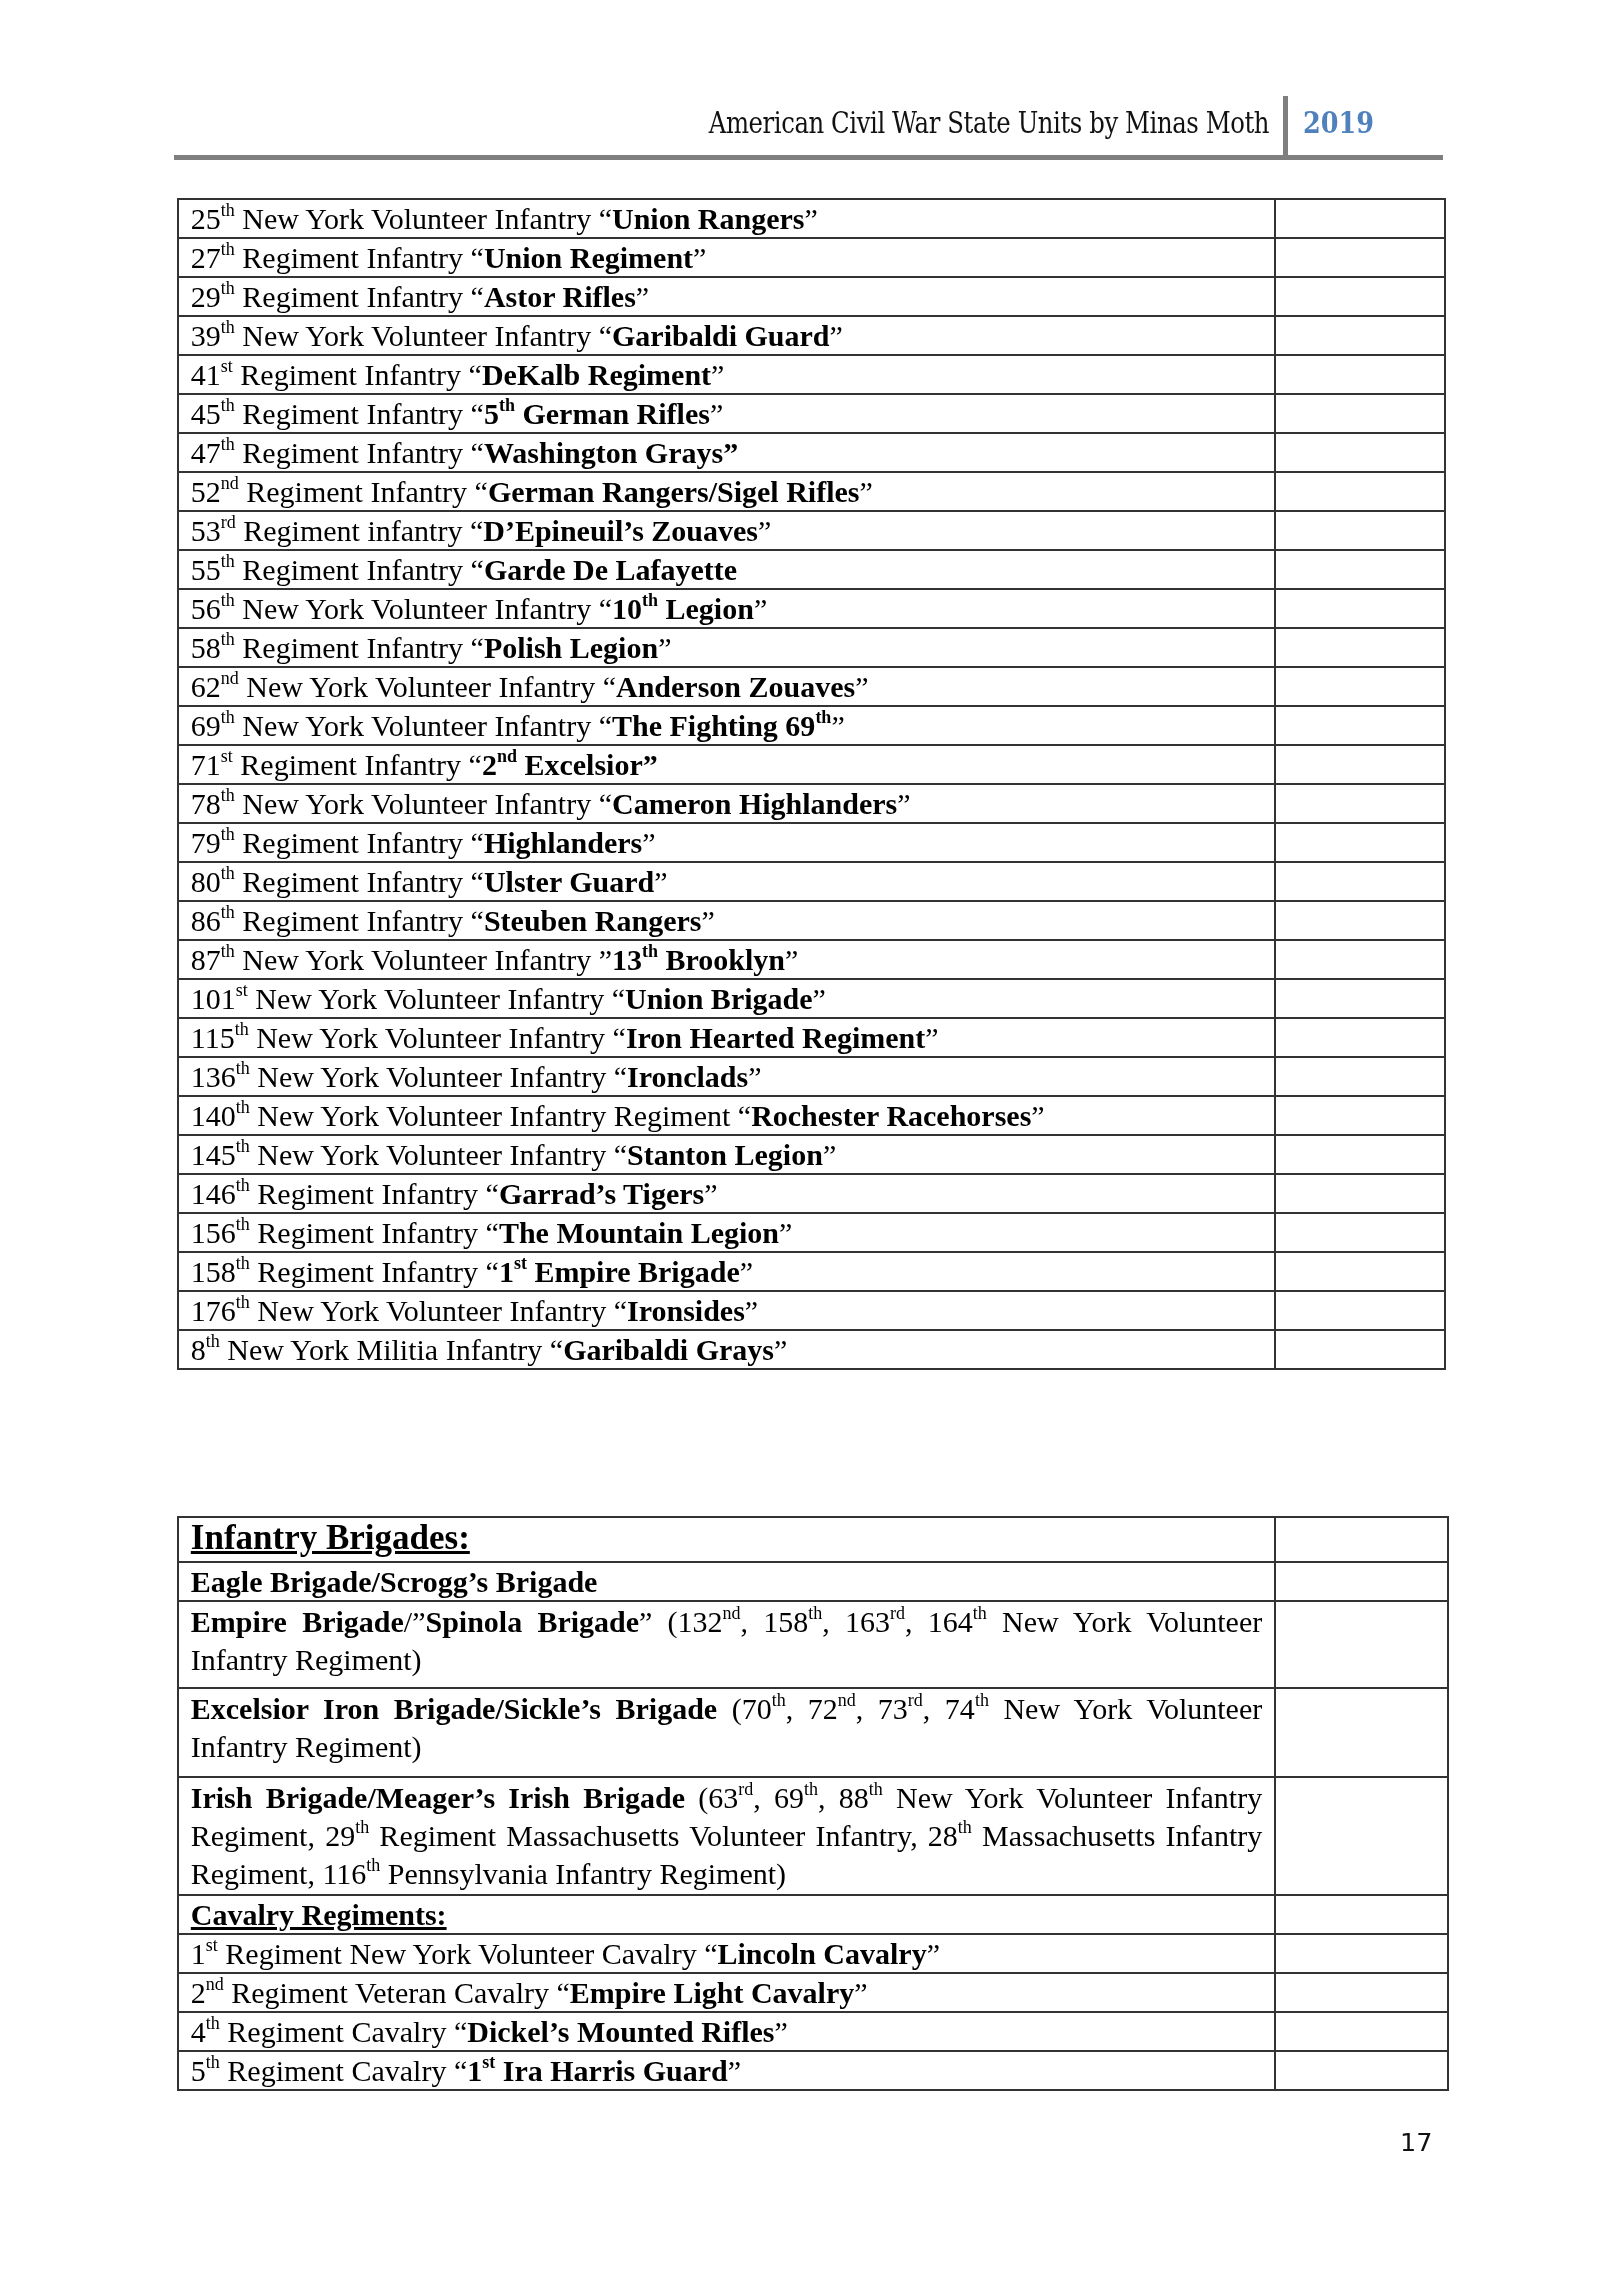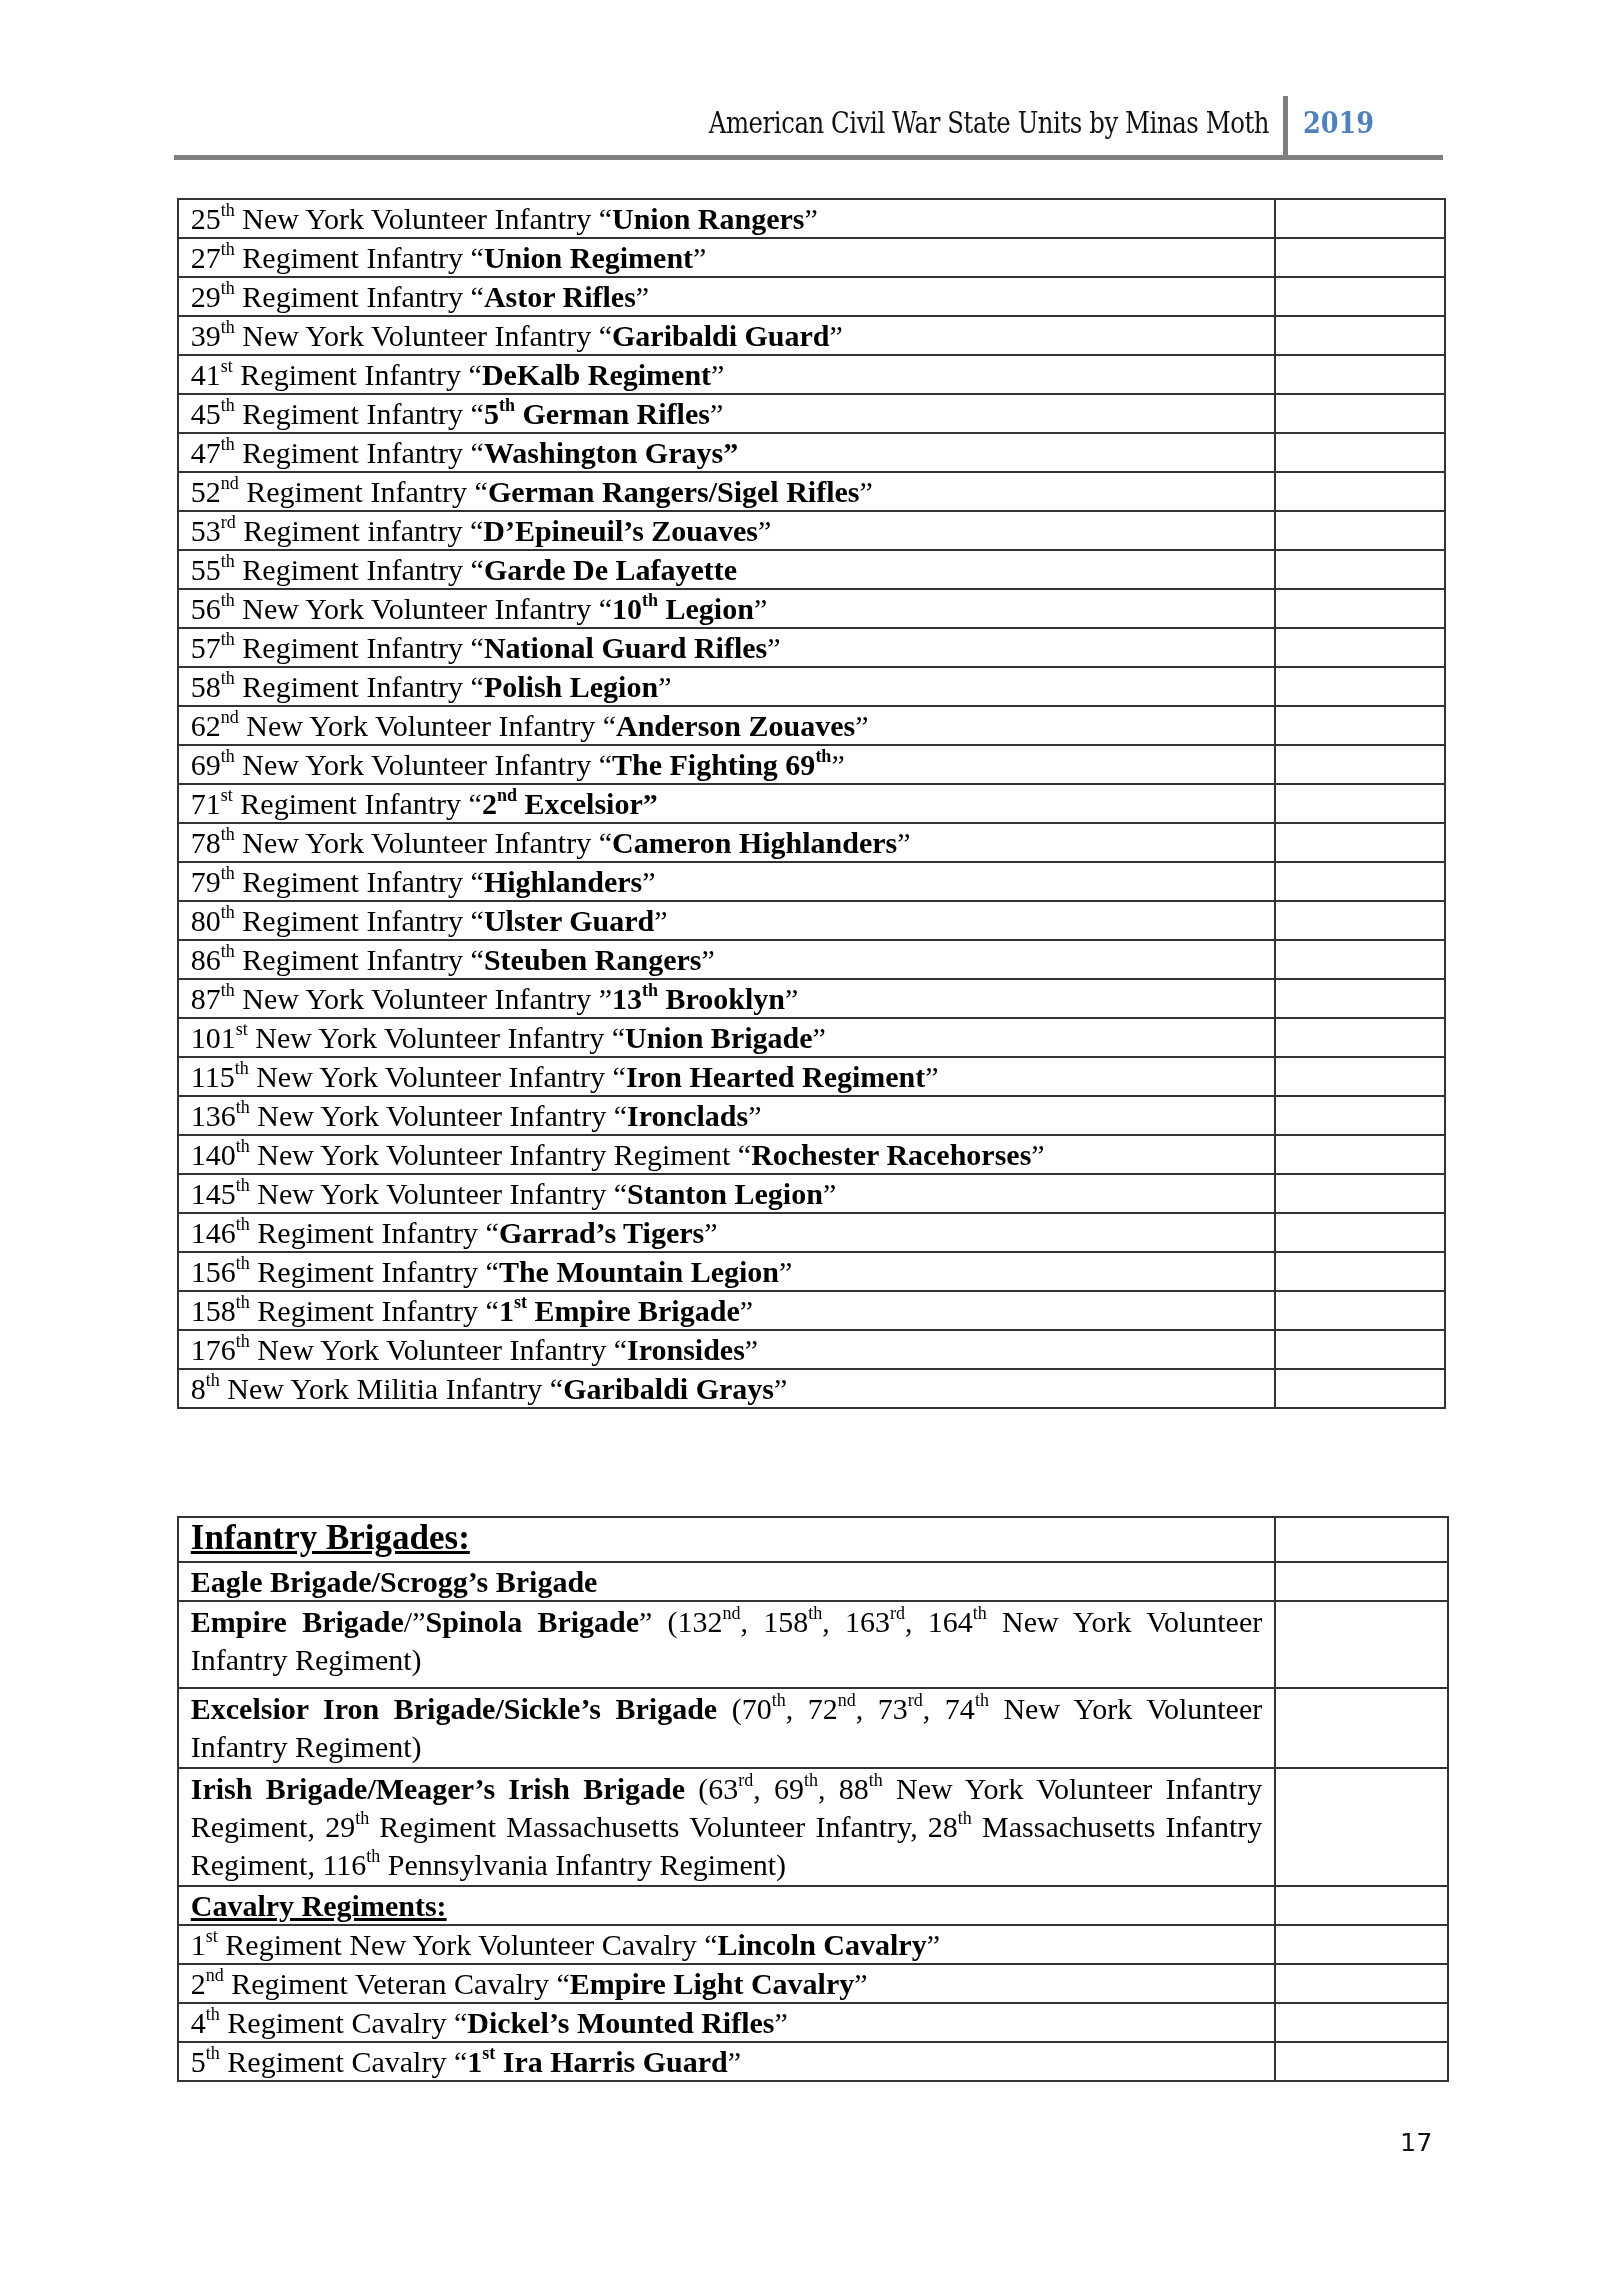--- a/index.html
+++ b/index.html
@@ -77,24 +77,20 @@
       </tr>
       <tr class="single">
         <td class="name"><span>55</span><sup>th</sup> <span>Regiment Infantry</span> <span>“</span><b><span>Garde De Lafayette</span></b><span></span></td>
         <td class="check"></td>
       </tr>
       <tr class="single">
         <td class="name"><span>56</span><sup>th</sup> <span>New York Volunteer Infantry</span> <span>“</span><b><span>10</span><sup>th</sup><span> Legion</span></b><span>”</span></td>
         <td class="check"></td>
       </tr>
       <tr class="single">
-        <td class="name"><span>57</span><sup>th</sup> <span>Regiment Infantry</span> <span>“</span><b><span>National Guard Rifles</span></b><span>”</span></td>
-        <td class="check"></td>
-      </tr>
-      <tr class="single">
         <td class="name"><span>58</span><sup>th</sup> <span>Regiment Infantry</span> <span>“</span><b><span>Polish Legion</span></b><span>”</span></td>
         <td class="check"></td>
       </tr>
       <tr class="single">
         <td class="name"><span>62</span><sup>nd</sup> <span>New York Volunteer Infantry</span> <span>“</span><b><span>Anderson Zouaves</span></b><span>”</span></td>
         <td class="check"></td>
       </tr>
       <tr class="single">
         <td class="name"><span>69</span><sup>th</sup> <span>New York Volunteer Infantry</span> <span>“</span><b><span>The Fighting 69</span><sup>th</sup></b><span>”</span></td>
         <td class="check"></td>
@@ -180,21 +176,21 @@
     </tr>
   <tr>
         <td class="name justify" style="padding-top: 1px; padding-bottom: 1px; line-height: 35px;"><b>Eagle Brigade/Scrogg’s Brigade</b></td>
         <td class="check"></td>
       </tr>
       <tr>
         <td class="name justify" style="padding-top: 1px; padding-bottom: 8px; line-height: 38px; margin-left: 48px;"><b>Empire Brigade</b><span>/”</span><b>Spinola Brigade</b><span>” (132</span><sup>nd</sup><span>, 158</span><sup>th</sup><span>, 163</span><sup>rd</sup><span>, 164</span><sup>th</sup><span> New York Volunteer Infantry Regiment)</span></td>
         <td class="check"></td>
       </tr>
       <tr>
-        <td class="name justify" style="padding-top: 1px; padding-bottom: 1px; line-height: 38px;"><b>Excelsior Iron Brigade/Sickle’s Brigade</b><span> (70</span><sup>th</sup><span>, 72</span><sup>nd</sup><span>, 73</span><sup>rd</sup><span>, 74</span><sup>th</sup><span> New York Volunteer Infantry Regiment)</span></td>
+        <td class="name justify" style="padding-top: 1px; padding-bottom: 10px; line-height: 38px;"><b>Excelsior Iron Brigade/Sickle’s Brigade</b><span> (70</span><sup>th</sup><span>, 72</span><sup>nd</sup><span>, 73</span><sup>rd</sup><span>, 74</span><sup>th</sup><span> New York Volunteer Infantry Regiment)</span></td>
         <td class="check"></td>
       </tr>
       <tr>
         <td class="name justify" style="padding-top: 1px; padding-bottom: 1px; line-height: 38px;"><b>Irish Brigade/Meager’s Irish Brigade</b><span> (63</span><sup>rd</sup><span>, 69</span><sup>th</sup><span>, 88</span><sup>th</sup><span> New York Volunteer Infantry Regiment, 29</span><sup>th</sup><span> Regiment Massachusetts Volunteer Infantry, 28</span><sup>th</sup><span> Massachusetts Infantry Regiment, 116</span><sup>th</sup><span> Pennsylvania Infantry Regiment)</span></td>
         <td class="check"></td>
       </tr>
       <tr class="single">
         <td class="name"><span class="heading">Cavalry Regiments:</span></td>
         <td class="check"></td>
       </tr>

